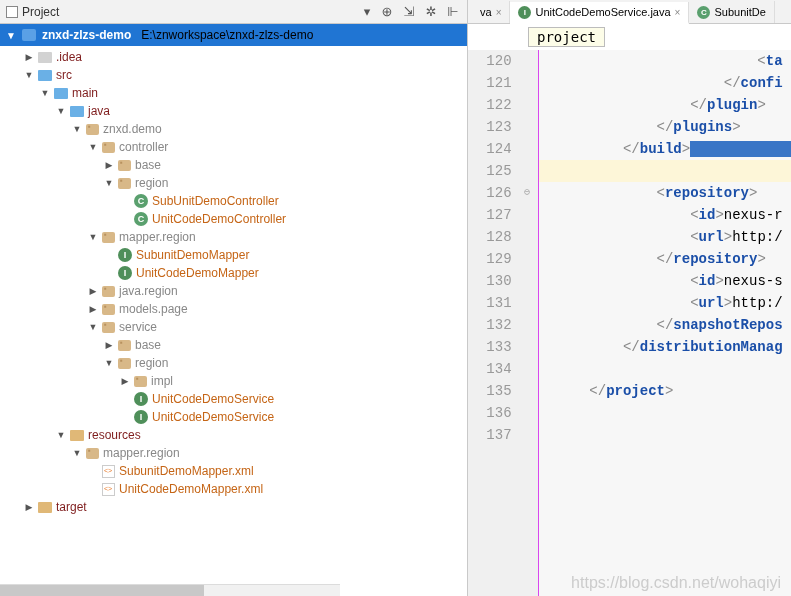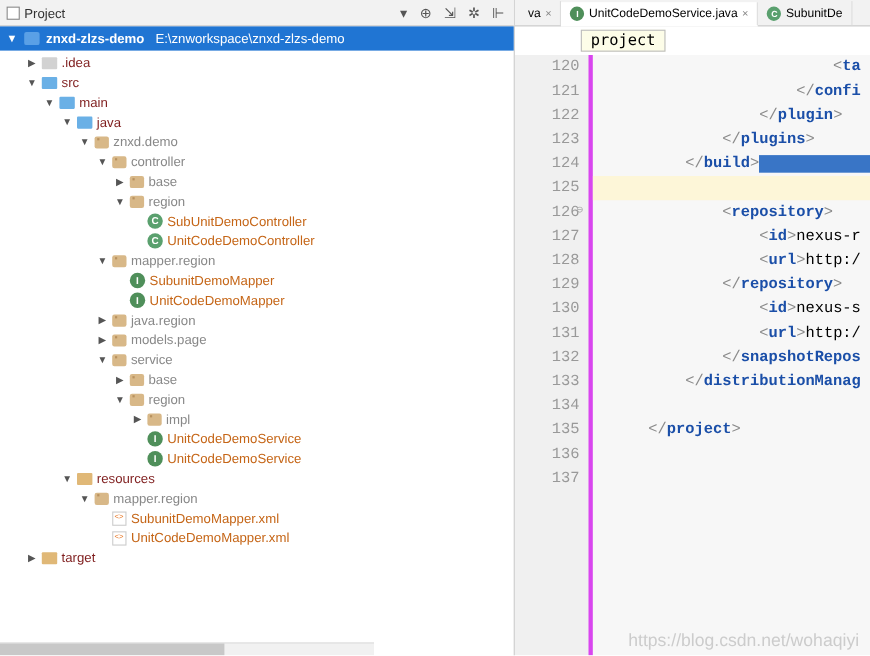--- a/index.html
+++ b/index.html
@@ -7,21 +7,21 @@
 .panel-left { width: 468px; border-right: 1px solid #c9c9c9; display: flex; flex-direction: column; }
 .panel-header { height: 24px; background: #f2f2f2; border-bottom: 1px solid #c9c9c9; display: flex; align-items: center; padding: 0 6px; gap: 4px; }
 .panel-title { font-size: 12px; color: #333; margin-right: auto; display: flex; align-items: center; gap: 4px; }
 .panel-icon { width: 12px; height: 12px; border: 1px solid #888; background: #fff; }
 .panel-toolbar { display: flex; gap: 6px; }
 .toolbar-icon { width: 16px; height: 16px; display: inline-flex; align-items: center; justify-content: center; color: #555; font-size: 13px; cursor: pointer; }
 .root-row { height: 22px; background: #2075d3; color: #fff; display: flex; align-items: center; padding-left: 6px; gap: 6px; }
 .root-arrow { color: #fff; font-size: 10px; }
 .root-folder { width: 14px; height: 12px; background: #5aa0e6; border-radius: 2px; }
 .root-name { font-weight: bold; }
-.root-path { color: #ffffff; margin-left: 4px; }
+.root-path { color: #000000; margin-left: 4px; }
 .tree { flex: 1; overflow: auto; padding: 2px 0 20px 0; position: relative; }
 .tree-row { height: 18px; display: flex; align-items: center; white-space: nowrap; padding-left: var(--indent); gap: 4px; cursor: pointer; }
 .arrow { width: 10px; font-size: 9px; color: #555; display: inline-block; text-align: center; }
 .arrow.empty { visibility: hidden; }
 .fldr { width: 14px; height: 11px; border-radius: 1px; }
 .fldr.gray { background: #d2d2d2; }
 .fldr.blue { background: #6ab0e6; }
 .fldr.tan { background: #e0b877; }
 .pkg { width: 13px; height: 11px; background: #d8b888; border-radius: 2px; position: relative; }
 .pkg::before { content: "▪"; position: absolute; top: -2px; left: 2px; font-size: 8px; color: #b8915e; }
@@ -37,21 +37,21 @@
 .scrollbar-thumb { height: 100%; width: 60%; background: #c8c8c8; }
 
 .panel-right { flex: 1; display: flex; flex-direction: column; overflow: hidden; }
 .tabs { height: 24px; background: #f2f2f2; border-bottom: 1px solid #c9c9c9; display: flex; align-items: flex-end; padding-left: 4px; gap: 0; }
 .tab { height: 22px; display: flex; align-items: center; padding: 0 8px; gap: 4px; border-right: 1px solid #ddd; font-size: 11px; }
 .tab.selected { background: #fff; border-bottom: 2px solid #fff; margin-bottom: -1px; }
 .tab-close { color: #888; font-size: 10px; cursor: pointer; }
 .crumb { height: 26px; display: flex; align-items: center; justify-content: flex-start; padding-left: 60px; }
 .crumb-box { border: 1px solid #bcbcbc; background: #fdfde8; padding: 1px 8px; font-family: "Consolas", monospace; font-size: 14px; }
 .editor { flex: 1; display: flex; font-family: "Consolas", "Courier New", monospace; font-size: 14px; overflow: hidden; position: relative; }
-.gutter { width: 72px; background: #f0f0f0; color: #999; text-align: right; padding-right: 8px; border-right: 4px solid #d946ef; }
+.gutter { width: 72px; background: #f0f0f0; color: #999; text-align: center; padding-right: 8px; border-right: 1px solid #d946ef; }
 .gutter div { height: 22px; line-height: 22px; }
 .code { flex: 1; background: #f7f7f7; }
 .code div { height: 22px; line-height: 22px; white-space: pre; }
 .code .sel { background: #3975c6; }
 .code .hl { background: #fdf6d8; }
 .fold { position: absolute; left: 52px; width: 14px; color: #aaa; font-size: 10px; text-align: center; }
 .fold div { height: 22px; line-height: 22px; }
 .tg { color: #8a8a8a; }
 .kw { color: #1b4fa8; font-weight: bold; }
 .watermark { position: absolute; bottom: 4px; right: 10px; color: #ccc; font-size: 16px; font-family: Arial; pointer-events: none; }

